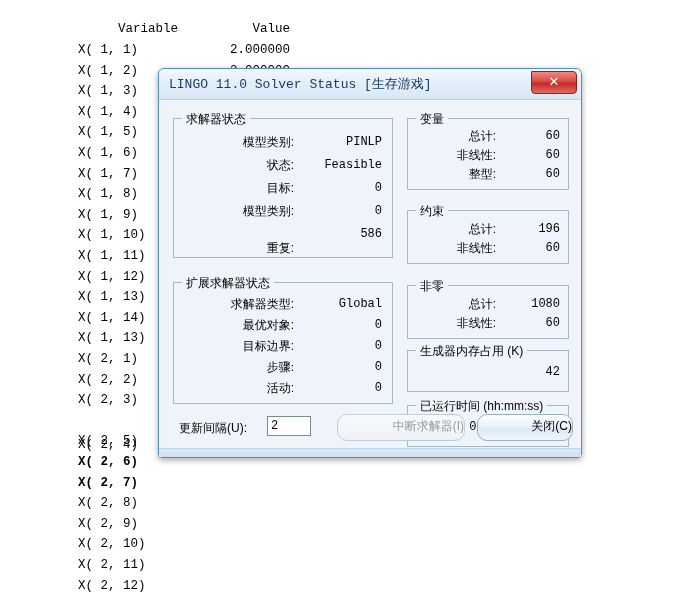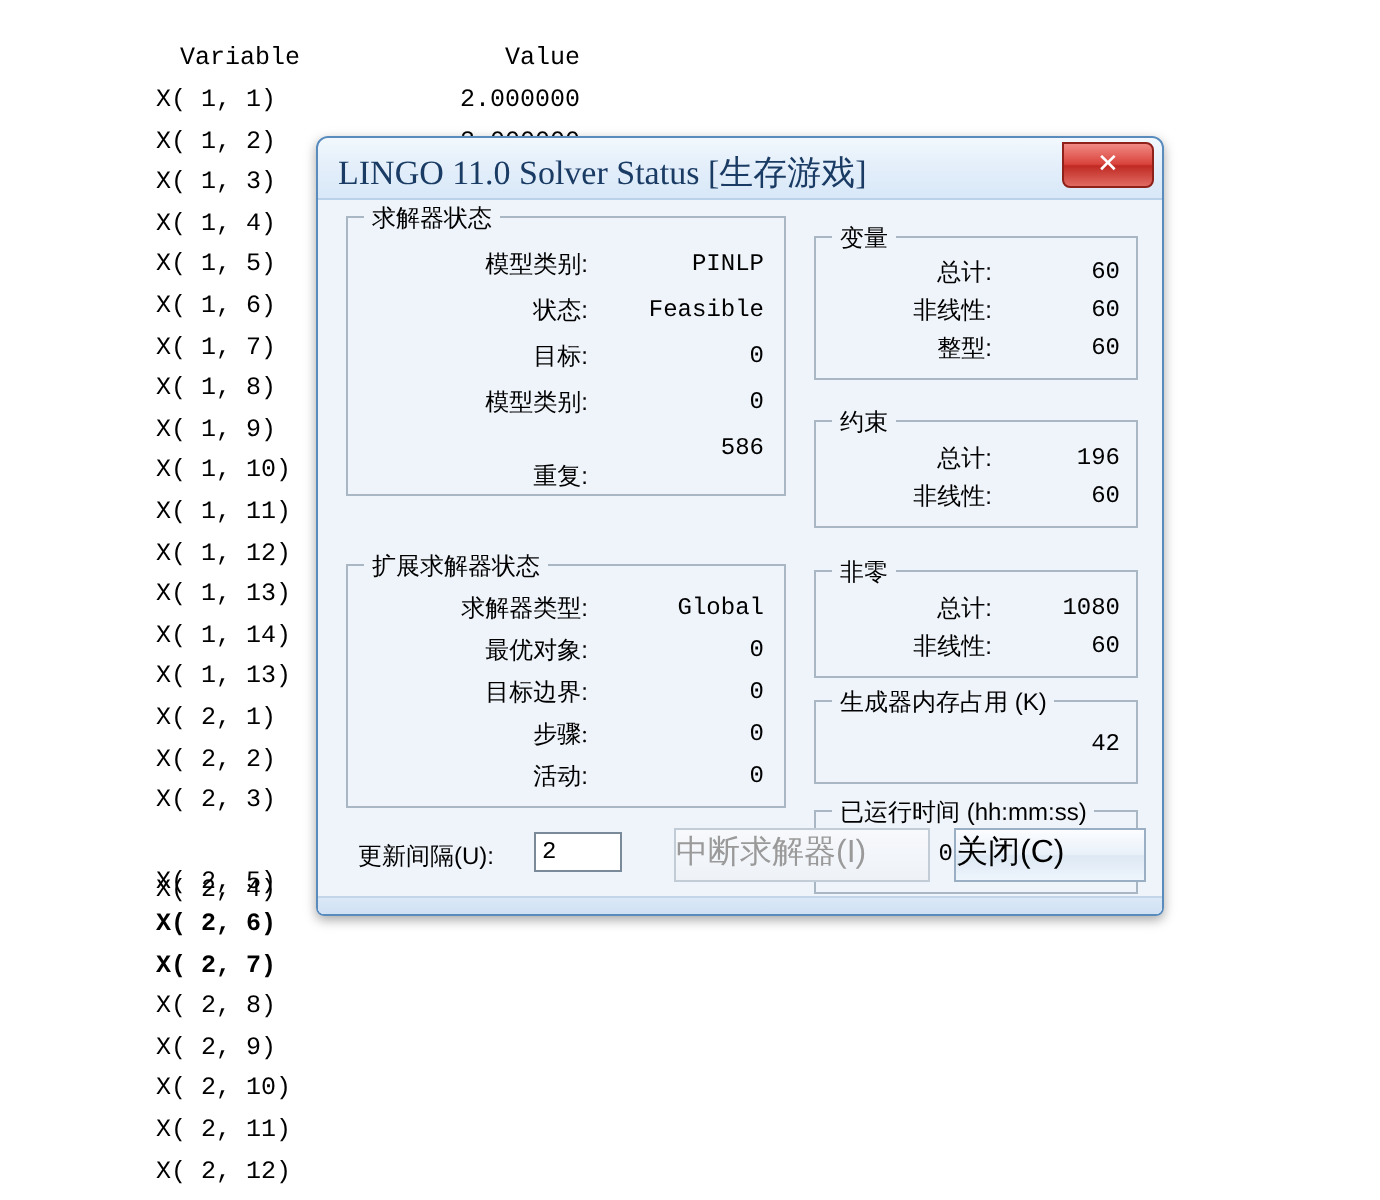--- a/index.html
+++ b/index.html
@@ -28,23 +28,23 @@
   }
   .vt-header {
     position: absolute;
     top: 22px;
     left: 0;
     width: 300px;
     height: 16px;
   }
   .vt-header .col-var {
     position: absolute;
-    left: 75px;
+    left: 88px;
     width: 90px;
-    text-align: center;
+    text-align: right;
   }
   .vt-header .col-val {
     position: absolute;
     left: 190px;
     width: 100px;
     text-align: right;
   }
   .vt-row {
     position: absolute;
     left: 0;
@@ -85,23 +85,23 @@
     position: relative;
     height: 30px;
     background: linear-gradient(to bottom, #f2f8fd 0%, #e3eefa 50%, #d8e8f8 100%);
     border-radius: 5px 5px 0 0;
     border-bottom: 1px solid #b9d2ea;
   }
   #title-text {
     position: absolute;
     left: 10px;
     top: 6px;
-    font-size: 17px;
+    font-size: 13px;
     color: #1a3b63;
-    font-family: Liberation Serif, serif;
+    font-family: Liberation Mono, monospace;
     white-space: nowrap;
   }
   #close-button {
     position: absolute;
     right: 4px;
     top: 2px;
     width: 44px;
     height: 21px;
     border-radius: 0 4px 4px 4px;
     background: linear-gradient(to bottom, #f08a84 0%, #d9443c 48%, #c02a23 52%, #e06a62 100%);
@@ -178,25 +178,25 @@
     font-size: 12px;
     font-family: "Liberation Mono", monospace;
     padding: 0 3px;
     box-sizing: border-box;
     color: #000;
   }
   .btn {
     position: absolute;
     height: 25px;
     border: 1px solid #9aafc4;
-    border-radius: 0;
+    border-radius: 10px;
     background: linear-gradient(to bottom, #fbfdff 0%, #eaf1f9 48%, #dde8f4 52%, #eef5fc 100%);
-    font-size: 16px;
-    color: #000;
-    text-align: left;
+    font-size: 12px;
+    color: #000;
+    text-align: right;
     line-height: 23px;
     font-family: "Liberation Sans", sans-serif;
     cursor: pointer;
     white-space: nowrap;
   }
   .btn.disabled {
     color: #9a9a9a;
     background: linear-gradient(to bottom, #f7f9fc 0%, #eef2f7 100%);
     border-color: #c2ccd6;
     cursor: default;
@@ -347,21 +347,21 @@
 
 <div id="solver-dialog">
 
   <div id="title-bar">
     <span id="title-text">LINGO 11.0 Solver Status [生存游戏]</span>
     <div id="close-button">✕</div>
   </div>
 
   <div id="dialog-body">
 
-    <div class="group" style="left:14px; top:8px; width:220px; height:140px;">
+    <div class="group" style="left:14px; top:18px; width:220px; height:140px;">
       <span class="legend">求解器状态</span>
 
       <span class="lblwrap" style="left:10px; top:14px; width:110px;">模型类别:</span>
       <span class="valwrap" style="left:124px; top:14px; width:84px;">PINLP</span>
 
       <span class="lblwrap" style="left:10px; top:37px; width:110px;">状态:</span>
       <span class="valwrap" style="left:124px; top:37px; width:84px;">Feasible</span>
 
       <span class="lblwrap" style="left:10px; top:60px; width:110px;">目标:</span>
       <span class="valwrap" style="left:124px; top:60px; width:84px;">0</span>

